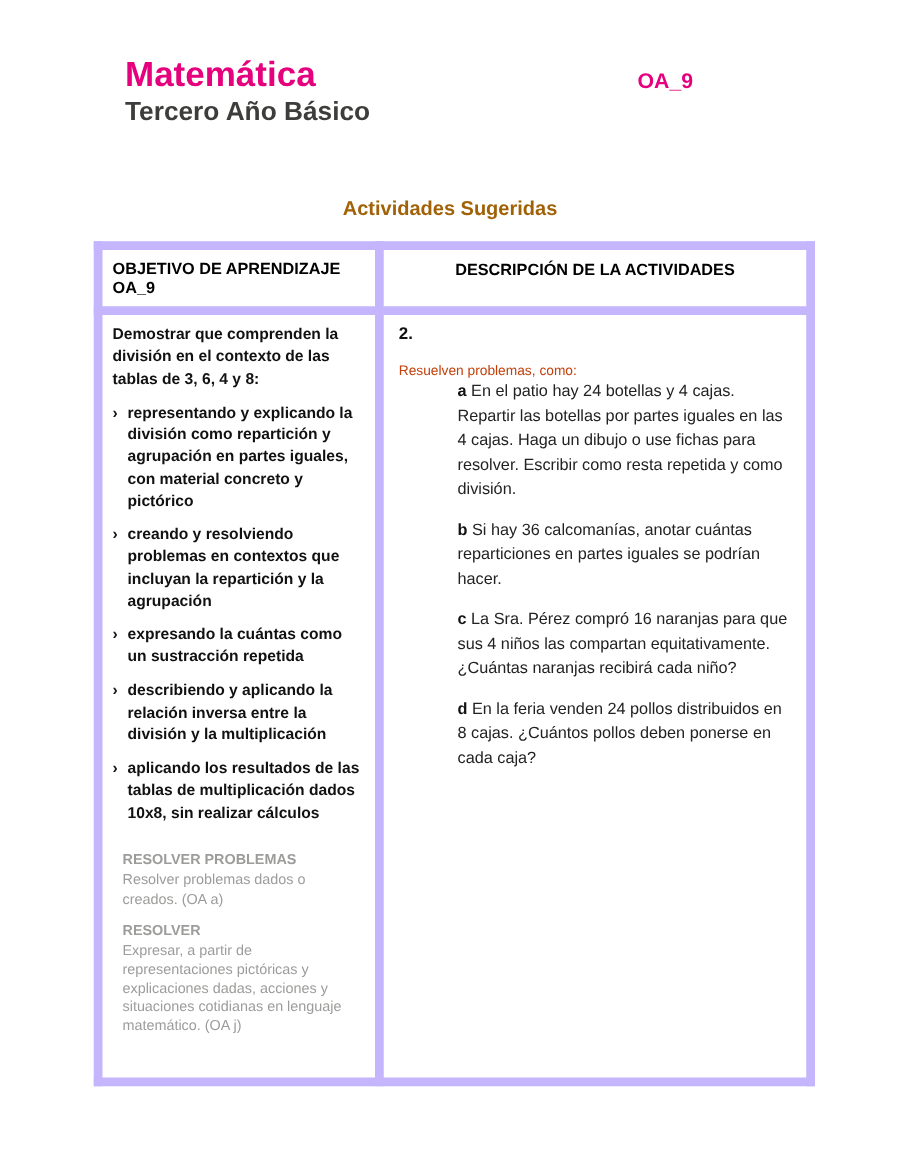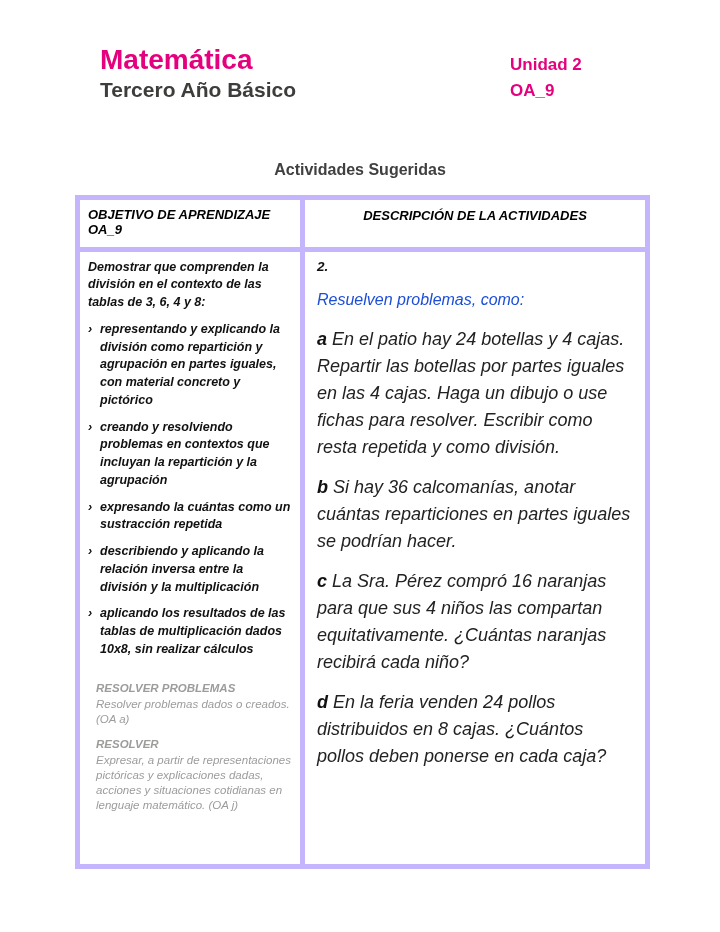--- a/index.html
+++ b/index.html
@@ -43,34 +43,33 @@
     font-weight: bold;
     color: #e5007d;
     line-height: 1.55;
   }
   
   .page-title {
     margin-top: 56px;
     text-align: center;
     font-size: 16px;
     font-weight: bold;
-    color: #404040;
+    color: #a16207;
   }
   
   table.activities-table {
     margin: 16px auto 0 75px;
     width: 570px;
     border-collapse: collapse;
     table-layout: fixed;
   }
   table.activities-table td, table.activities-table th {
-    border: 5px solid #c4b5fd;
+    border: 7px solid #c4b5fd;
     vertical-align: top;
     text-align: left;
-    font-style: italic;
   }
   .col-objective { width: 225px; }
   .col-description { width: 345px; }
   th.head-cell {
     font-size: 13px;
     font-weight: bold;
     color: #000000;
     padding: 7px 8px;
     height: 52px;
   }
@@ -114,44 +113,44 @@
   }
   
   .description-cell { padding: 7px 14px 7px 12px; }
   .activity-number {
     font-size: 13.5px;
     font-weight: bold;
     color: #111111;
     margin-bottom: 17px;
   }
   .description-cell .intro {
-    font-size: 16px;
-    color: #1d4ed8;
-    margin-bottom: 17px;
+    font-size: 11px;
+    color: #c2410c;
+    margin-bottom: 0;
   }
   .description-cell p.activity {
-    font-size: 18px;
+    font-size: 13px;
     color: #222222;
     line-height: 1.5;
     margin-bottom: 13px;
+    margin-left: 47px;
   }
   .description-cell p.activity b { color: #111111; }
 </style>
 </head>
 <body>
 
 <div class="page">
 
   <header class="doc-header">
     <div class="header-left">
       <div class="subject-title">Matemática</div>
       <div class="grade-title">Tercero Año Básico</div>
     </div>
     <div class="header-right">
-      <div class="unit-label">Unidad 2</div>
       <div class="oa-label">OA_9</div>
     </div>
   </header>
 
   <div class="page-title">Actividades Sugeridas</div>
 
   <table class="activities-table">
     <colgroup>
       <col class="col-objective">
       <col class="col-description">

